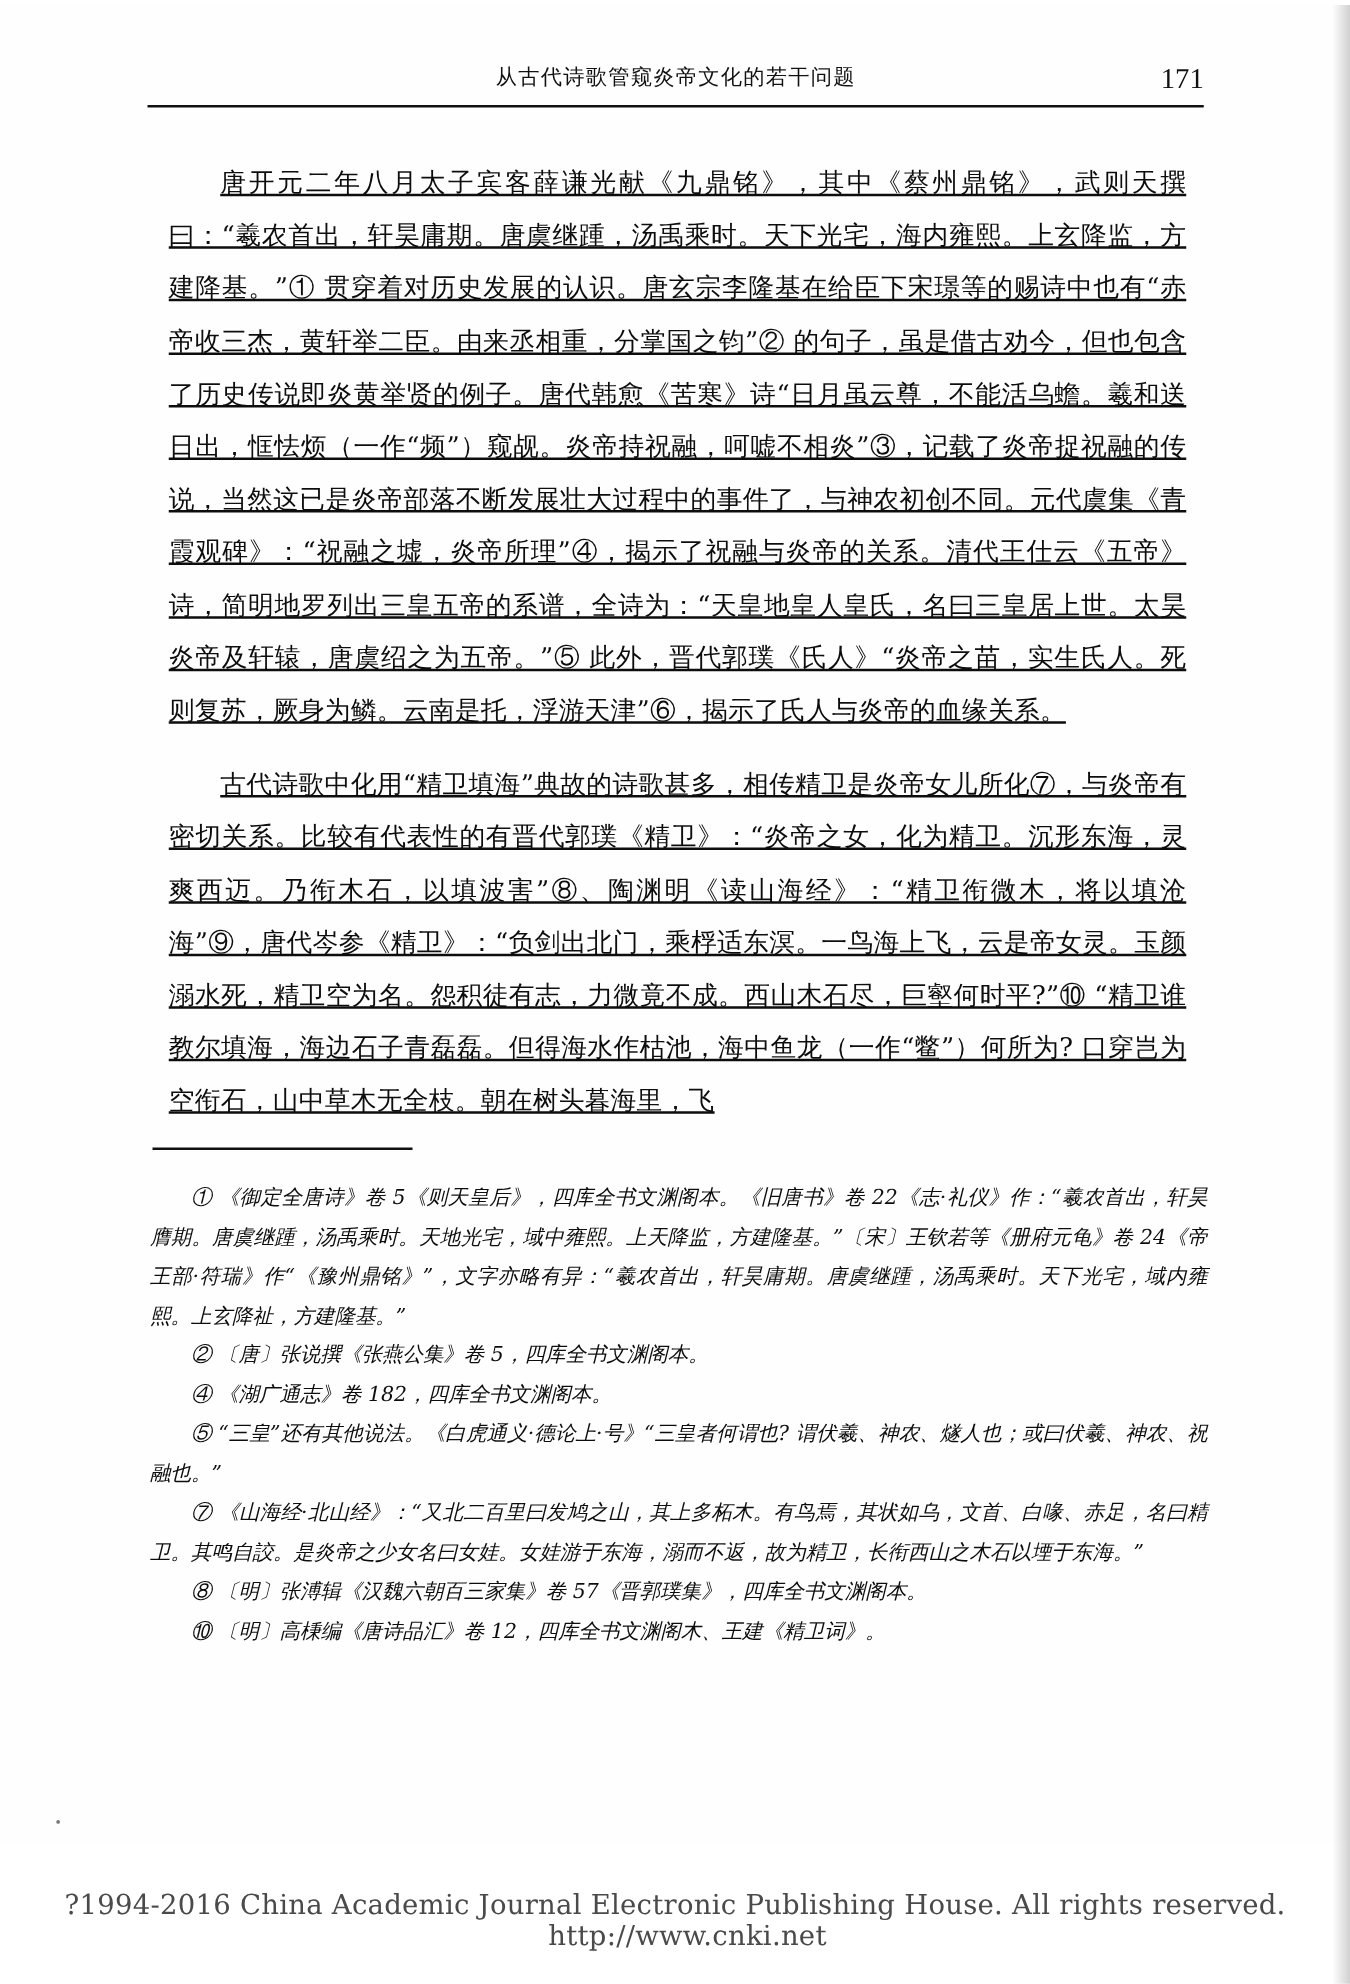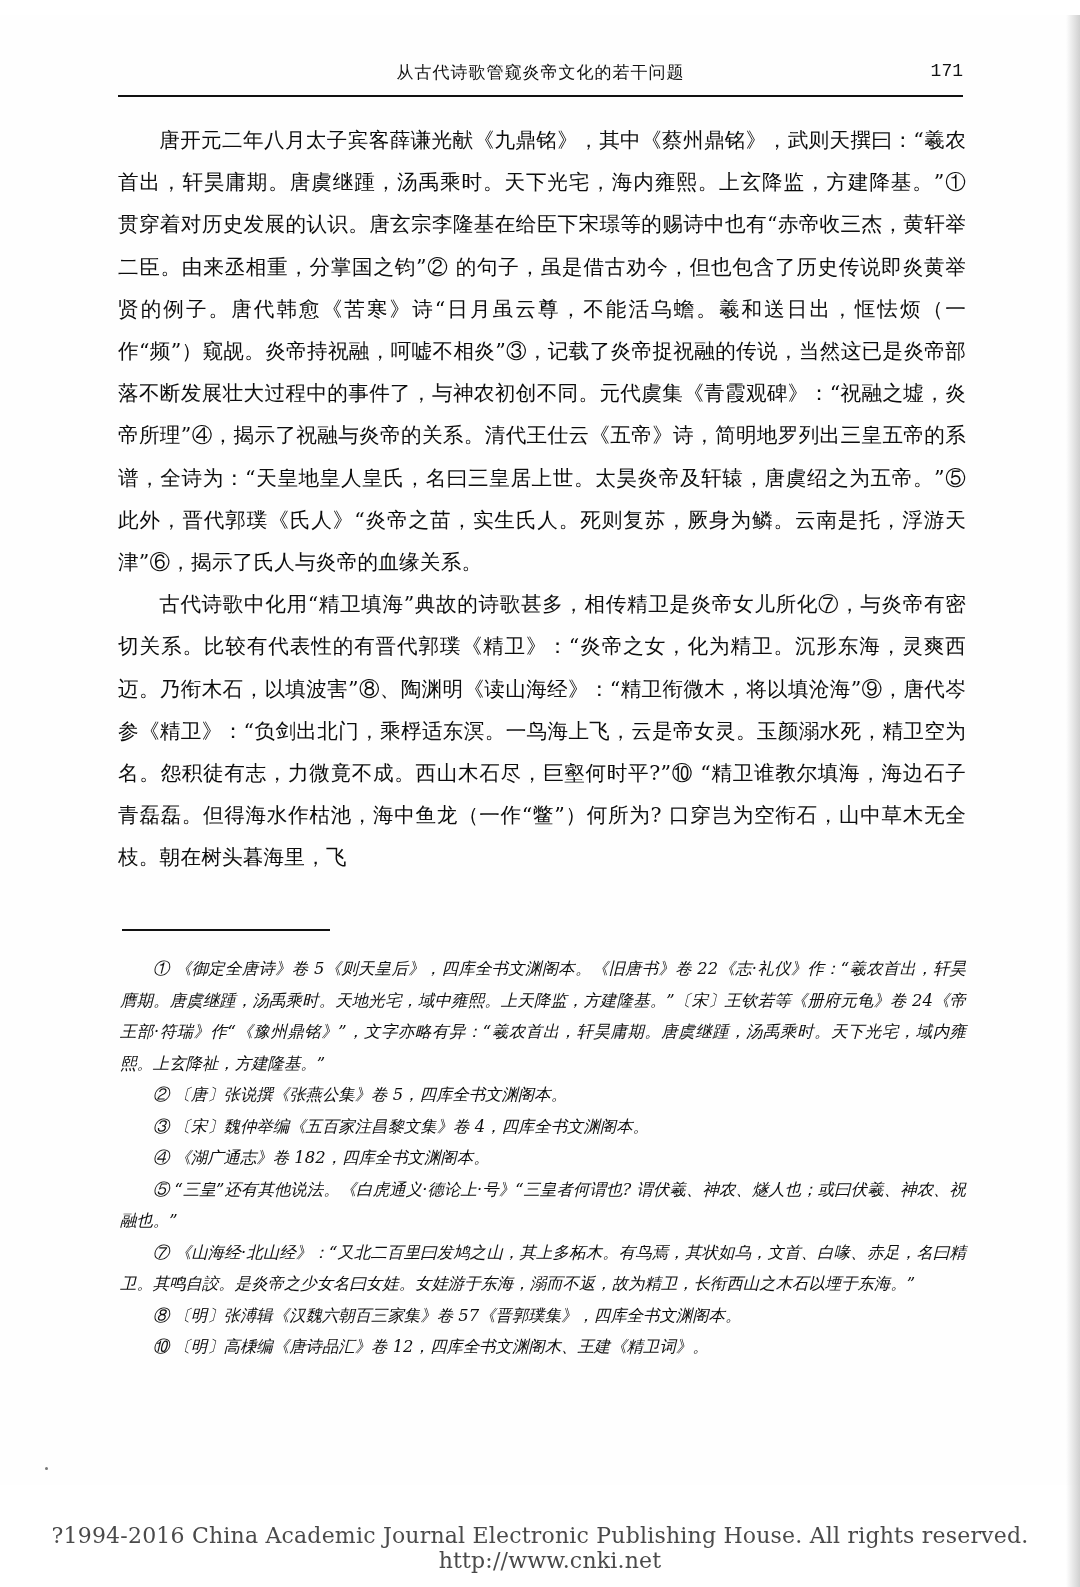--- a/index.html
+++ b/index.html
@@ -10,21 +10,21 @@
   body {
     width: 1080px;
     height: 1587px;
     position: relative;
     font-family: "DejaVu Sans", "Liberation Sans", sans-serif;
     color: #111111;
     overflow: hidden;
   }
   .page {
     position: absolute;
-    left: 0; top: 15px;
+    left: 0; top: 4px;
     width: 1080px;
     height: 1470px;
     background: #fefefe;
   }
   
   .scan-edge {
     position: absolute;
     right: 0; top: 0;
     width: 14px;
     height: 1587px;
@@ -43,22 +43,22 @@
     letter-spacing: 1px;
     color: #111;
   }
   .header-title {
     white-space: nowrap;
   }
   .header-page {
     position: absolute;
     right: 0;
     top: 0;
-    font-family: Liberation Mono, monospace;
-    font-size: 18px;
+    font-family: Liberation Serif, serif;
+    font-size: 23px;
     letter-spacing: 0px;
   }
   .rule-top {
     position: absolute;
     left: 118px;
     top: 80px;
     width: 845px;
     height: 2px;
     background: #111;
   }
@@ -69,22 +69,23 @@
     width: 848px;
     font-family: "DejaVu Serif", "Liberation Serif", serif;
     font-size: 20.6px;
     line-height: 42.2px;
     text-align: justify;
     text-justify: inter-ideograph;
     color: #0d0d0d;
     letter-spacing: 0.2px;
   }
   .body-text p {
-    margin: 0;
+    margin: 17px;
     text-indent: 2em;
+    text-decoration: underline;
   }
   .footnote-rule {
     position: absolute;
     left: 122px;
     top: 914px;
     width: 208px;
     height: 1.5px;
     background: #111;
   }
   .footnotes {
@@ -146,21 +147,20 @@
   <div class="body-text">
     <p>唐开元二年八月太子宾客薛谦光献《九鼎铭》，其中《蔡州鼎铭》，武则天撰曰：“羲农首出，轩昊庸期。唐虞继踵，汤禹乘时。天下光宅，海内雍熙。上玄降监，方建降基。”① 贯穿着对历史发展的认识。唐玄宗李隆基在给臣下宋璟等的赐诗中也有“赤帝收三杰，黄轩举二臣。由来丞相重，分掌国之钧”② 的句子，虽是借古劝今，但也包含了历史传说即炎黄举贤的例子。唐代韩愈《苦寒》诗“日月虽云尊，不能活乌蟾。羲和送日出，恇怯烦（一作“频”）窥觇。炎帝持祝融，呵嘘不相炎”③，记载了炎帝捉祝融的传说，当然这已是炎帝部落不断发展壮大过程中的事件了，与神农初创不同。元代虞集《青霞观碑》：“祝融之墟，炎帝所理”④，揭示了祝融与炎帝的关系。清代王仕云《五帝》诗，简明地罗列出三皇五帝的系谱，全诗为：“天皇地皇人皇氏，名曰三皇居上世。太昊炎帝及轩辕，唐虞绍之为五帝。”⑤ 此外，晋代郭璞《氏人》“炎帝之苗，实生氏人。死则复苏，厥身为鳞。云南是托，浮游天津”⑥，揭示了氏人与炎帝的血缘关系。</p>
     <p>古代诗歌中化用“精卫填海”典故的诗歌甚多，相传精卫是炎帝女儿所化⑦，与炎帝有密切关系。比较有代表性的有晋代郭璞《精卫》：“炎帝之女，化为精卫。沉形东海，灵爽西迈。乃衔木石，以填波害”⑧、陶渊明《读山海经》：“精卫衔微木，将以填沧海”⑨，唐代岑参《精卫》：“负剑出北门，乘桴适东溟。一鸟海上飞，云是帝女灵。玉颜溺水死，精卫空为名。怨积徒有志，力微竟不成。西山木石尽，巨壑何时平?”⑩ “精卫谁教尔填海，海边石子青磊磊。但得海水作枯池，海中鱼龙（一作“鳖”）何所为? 口穿岂为空衔石，山中草木无全枝。朝在树头暮海里，飞</p>
   </div>
 
   <div class="footnote-rule"></div>
 
   <div class="footnotes">
     <p class="fn">① 《御定全唐诗》卷 5《则天皇后》，四库全书文渊阁本。《旧唐书》卷 22《志·礼仪》作：“羲农首出，轩昊膺期。唐虞继踵，汤禹乘时。天地光宅，域中雍熙。上天降监，方建隆基。”〔宋〕王钦若等《册府元龟》卷 24《帝王部·符瑞》作“《豫州鼎铭》”，文字亦略有异：“羲农首出，轩昊庸期。唐虞继踵，汤禹乘时。天下光宅，域内雍熙。上玄降祉，方建隆基。”</p>
     <p class="fn">② 〔唐〕张说撰《张燕公集》卷 5，四库全书文渊阁本。</p>
-    <p class="fn">③ 〔宋〕魏仲举编《五百家注昌黎文集》卷 4，四库全书文渊阁本。</p>
     <p class="fn">④ 《湖广通志》卷 182，四库全书文渊阁本。</p>
     <p class="fn">⑤ “三皇”还有其他说法。《白虎通义·德论上·号》“三皇者何谓也? 谓伏羲、神农、燧人也；或曰伏羲、神农、祝融也。”</p>
     <p class="fn">⑦ 《山海经·北山经》：“又北二百里曰发鸠之山，其上多柘木。有鸟焉，其状如乌，文首、白喙、赤足，名曰精卫。其鸣自詨。是炎帝之少女名曰女娃。女娃游于东海，溺而不返，故为精卫，长衔西山之木石以堙于东海。”</p>
     <p class="fn">⑧ 〔明〕张溥辑《汉魏六朝百三家集》卷 57《晋郭璞集》，四库全书文渊阁本。</p>
     <p class="fn">⑩ 〔明〕高棅编《唐诗品汇》卷 12，四库全书文渊阁木、王建《精卫词》。</p>
   </div>
 
   <div class="speck"></div>
 
   <div class="copyright">

